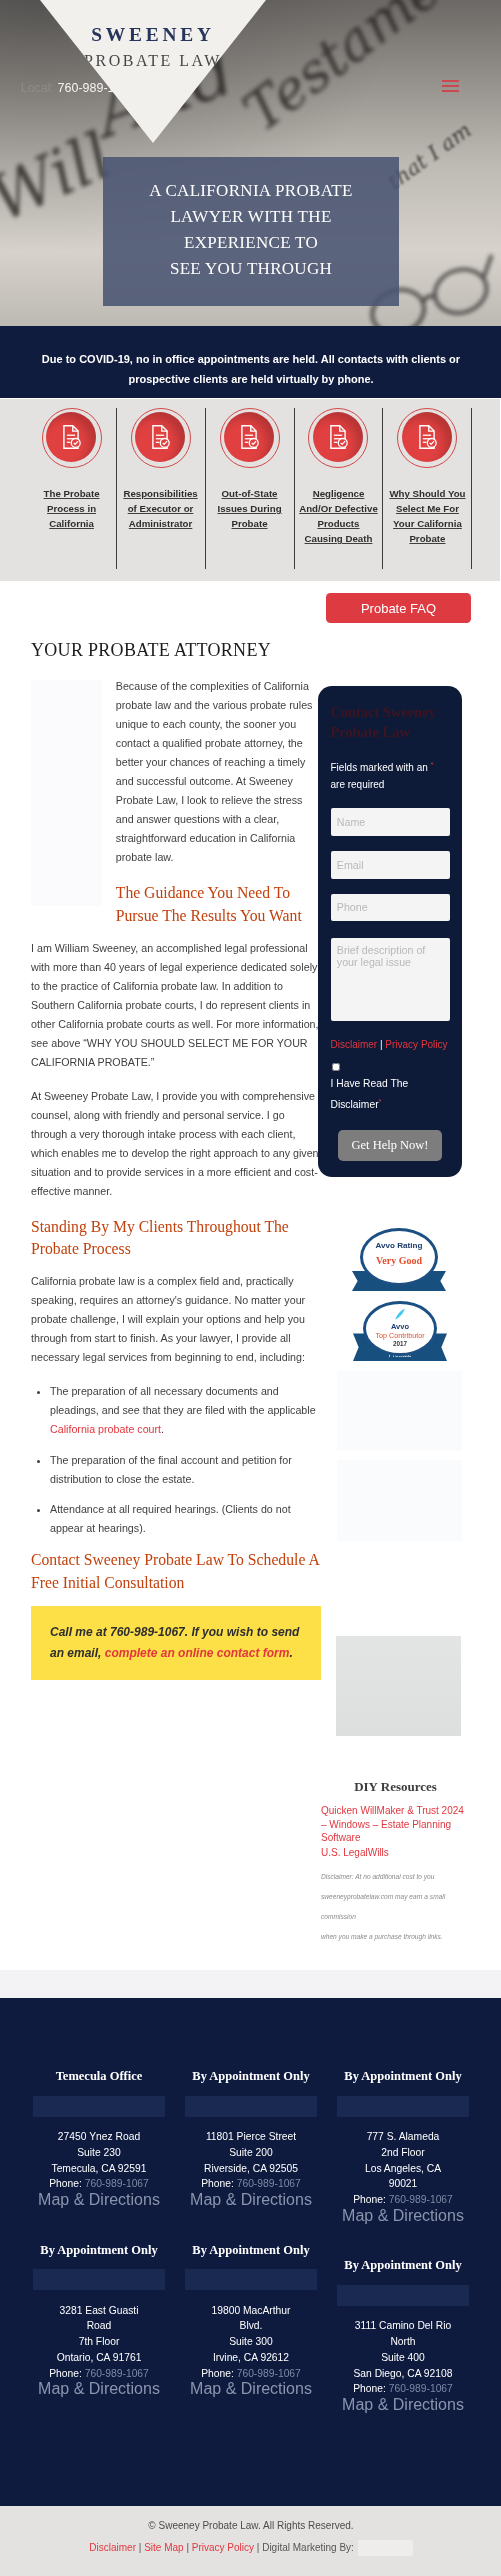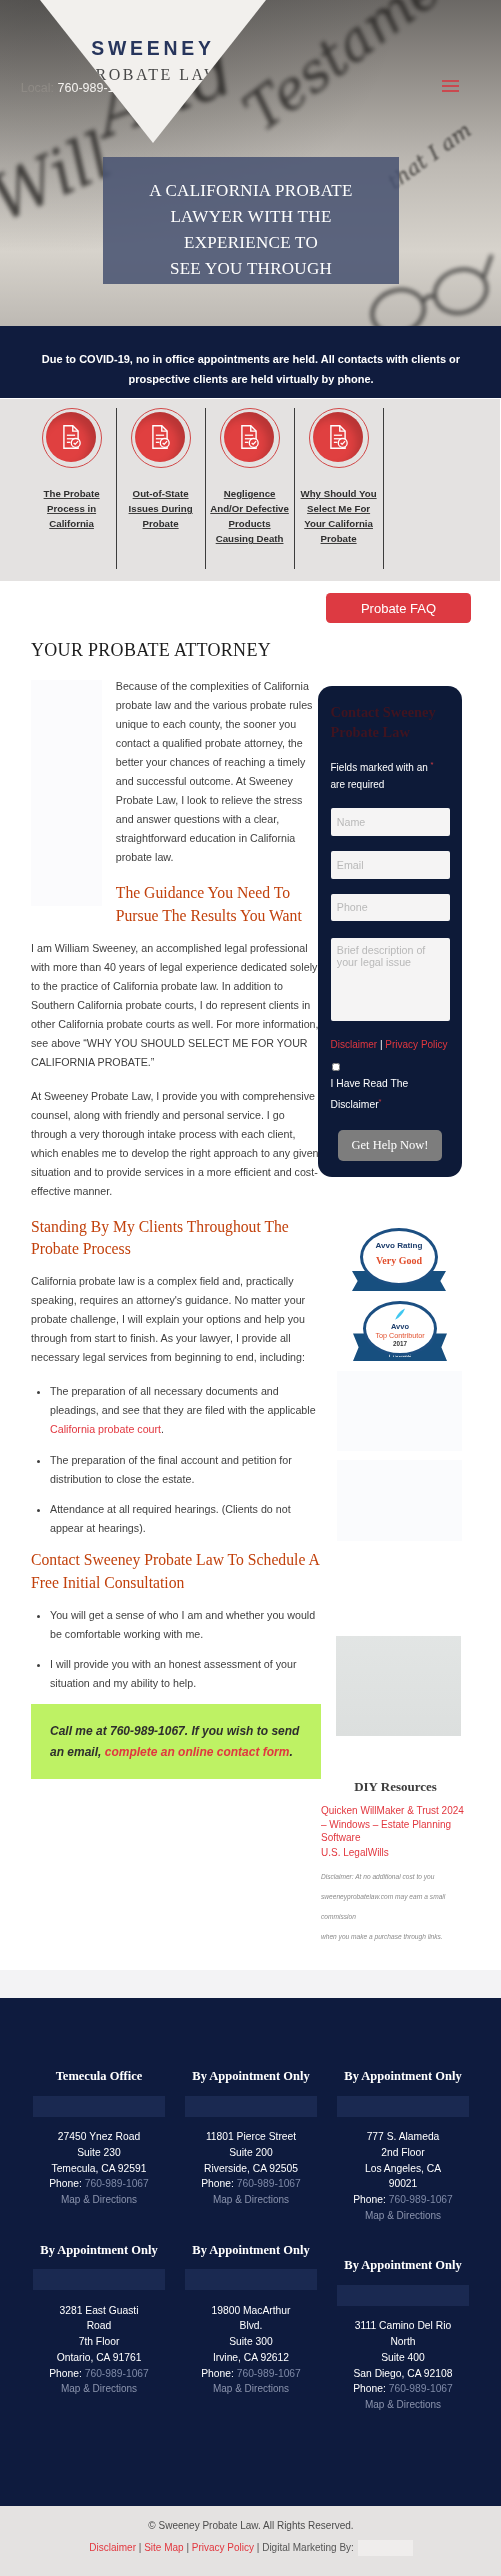--- a/index.html
+++ b/index.html
@@ -11,28 +11,28 @@
         background:linear-gradient(180deg,#6b6865 0px,#8f8b86 69px,#bdb9b3 163px,#d7d3cc 251px,#bdb9b3 326px);}
   .hero::after{content:"";position:absolute;inset:0;background:radial-gradient(ellipse at 8% 0%,rgba(40,40,40,.35),transparent 55%);}
   .bg-word{position:absolute;font-family:"DejaVu Serif","Liberation Serif",serif;font-style:italic;color:#23211f;filter:blur(1.9px);opacity:.8;white-space:nowrap;}
   .bg-will{left:-11.3px;top:141px;font-size:63px;transform:rotate(-24deg);}
   .bg-and{left:94px;top:50px;font-size:70px;transform:rotate(-20deg);}
   .bg-testament{left:232px;top:94px;font-size:54px;transform:rotate(-37deg);transform-origin:left top;}
   .bg-thatiam{left:381px;top:144px;font-size:21px;transform:rotate(-36deg);filter:blur(1.3px);}
   .bg-glasses{position:absolute;left:357px;top:251px;width:144px;height:88px;filter:blur(1.9px);opacity:.7;}
   .logo-flag{position:absolute;left:40px;top:0;width:226px;height:143px;background:#f2f0ed;
              clip-path:polygon(0 0,100% 0,50% 100%);text-align:center;z-index:3;}
-  .logo-1{margin-top:37px;font-family:Liberation Sans, sans-serif;font-size:19.4px;letter-spacing:3.8px;color:#27355c;font-weight:600;}
+  .logo-1{margin-top:24px;font-family:Liberation Serif, serif;font-size:19.4px;letter-spacing:3.8px;color:#27355c;font-weight:600;}
   .logo-2{margin-top:6.3px;font-family:"Liberation Serif",serif;font-size:16px;letter-spacing:2.5px;color:#474747;font-weight:500;}
   .phone-line{position:absolute;left:20.7px;top:81px;font-size:12.5px;z-index:2;}
   .phone-line .lbl{color:#8f8b86;}
   .phone-line a{color:#f4f2ef;text-decoration:none;}
   .hamburger{position:absolute;left:442px;top:80px;width:17px;cursor:pointer;z-index:4;}
   .hamburger span{display:block;height:1.9px;background:#c9494f;margin-bottom:3.1px;}
-  .hero-box{position:absolute;left:103px;top:157px;width:296px;height:127px;background:rgba(74,84,114,.88);z-index:2;}
+  .hero-box{position:absolute;left:103px;top:157px;width:296px;height:149px;background:rgba(74,84,114,.88);z-index:2;}
   .hero-box .hero-title{margin-top:21px;text-align:center;font-family:"Liberation Serif",serif;font-size:17px;line-height:26px;
              color:#fff;letter-spacing:0.3px;white-space:pre-line;}
 
   
   .covid{position:absolute;top:326px;left:0;width:502px;height:72px;background:#101c3e;box-sizing:border-box;
          padding:22.6px 22px 0;text-align:center;color:#fff;font-weight:bold;font-size:11px;line-height:20px;}
 
   
   .cards{position:absolute;top:399px;left:0;width:500px;height:182px;background:#e4e2e1;box-sizing:border-box;padding:8.8px 27.6px 0;text-decoration:underline;}
   .cards-row{display:flex;}
@@ -48,21 +48,21 @@
   h1.page-title{margin:48px 0 0;font-family:"Liberation Serif",serif;font-weight:400;font-size:18px;color:#1c1c1c;letter-spacing:0.3px;}
   .faq-btn{position:absolute;left:326px;top:1.3px;width:145px;height:30px;background:#dd3a42;border-radius:4.4px;
            display:flex;align-items:center;justify-content:center;color:#fff;font-size:13px;text-decoration:none;}
   .attorney-photo{float:left;width:71px;height:226px;background:#fbfbfd;margin:2.5px 13.8px 5px 0;}
   .left-col p{font-size:10.7px;line-height:19px;margin:0 0 15px;}
   .intro-wrap{margin-top:16.3px;}
   h2.sec{font-family:"Liberation Serif",serif;font-weight:400;font-size:15.7px;line-height:22.6px;color:#c2410c;margin:3.8px 0 11.3px;}
   .left-col ul{margin:0 0 6.3px;padding-left:19px;}
   .left-col li{font-size:10.7px;line-height:19px;margin-bottom:11.3px;color:#3f3f3f;}
   a.red-link{color:#e2373f;text-decoration:none;}
-  .callout{background:#bef264;box-sizing:border-box;padding:16.3px 19px;margin-top:10px;
+  .callout{background:#fde047;box-sizing:border-box;padding:16.3px 19px;margin-top:10px;
            font-size:12px;font-weight:bold;font-style:italic;line-height:21px;color:#2e2e2e;}
   .callout a{color:#e2373f;text-decoration:none;}
 
   
   .form-box{position:absolute;left:318px;top:94px;width:144px;box-sizing:border-box;background:#0d1a38;border-radius:14px;padding:16.3px 12.5px 16.3px;}
   .form-title{font-family:"Liberation Serif",serif;font-weight:bold;font-size:14.4px;line-height:20px;color:#3f1420;}
   .req-note{margin-top:13.8px;color:#fff;font-size:10px;line-height:17px;}
   .req-star{color:#d03a42;vertical-align:super;font-size:7.5px;}
   .form-box input[type=text]{display:block;width:100%;box-sizing:border-box;height:27.6px;margin-top:15px;border:none;border-radius:1.9px;
         background:#f5f4f4;padding:0 6.3px;font-size:10.7px;font-family:"Liberation Sans",sans-serif;color:#444;}
@@ -105,21 +105,21 @@
   .prefooter{position:absolute;top:1970px;left:0;width:502px;height:27.6px;background:#f3f3f5;}
   footer{position:absolute;top:1998px;left:0;width:502px;height:508px;background:#0e1b3e;box-sizing:border-box;padding:70px 33px 0;}
   .foot-cols{display:flex;gap:20px;}
   .foot-col{width:135px;text-align:center;}
   .office{margin-bottom:34px;}
   .office-h{font-family:"Liberation Serif",serif;font-weight:bold;font-size:12.5px;line-height:17.6px;color:#fff;}
   .map-ph{height:21px;background:#1a2951;margin:10px 0 12.5px;}
   .office-addr{color:#fff;font-size:10.3px;line-height:15.7px;white-space:pre-line;}
   .office-phone{color:#fff;font-size:10.3px;line-height:15.7px;}
   .office-phone a{color:#7e89a6;text-decoration:none;}
-  .office-map a{color:#8b94ad;font-size:10px;line-height:15.7px;text-decoration:none;margin-top:9px;}
+  .office-map a{color:#8b94ad;font-size:16px;line-height:15.7px;text-decoration:none;margin-top:9px;}
 
   .bottombar{position:absolute;top:2506px;left:0;width:502px;height:70px;background:#e4e2e1;text-align:center;box-sizing:border-box;padding-top:13.8px;}
   .copyright{font-size:10px;color:#4c4c4c;}
   .bottom-links{margin-top:8.8px;font-size:10px;color:#555;}
   .bottom-links a{color:#e2373f;text-decoration:none;}
   .marketing-logo{display:inline-block;width:55px;height:16.3px;background:#efedec;vertical-align:middle;margin-left:3.8px;}
 </style>
 </head>
 <body>
 
@@ -173,20 +173,34 @@
                 <path d="M8 3 h15 l9 9 v29 h-24 z" fill="none" stroke="#fff" stroke-width="2.4"></path>
                 <path d="M23 3 v9 h9" fill="none" stroke="#fff" stroke-width="2.4"></path>
                 <line x1="13" y1="19" x2="27" y2="19" stroke="#fff" stroke-width="2.2"></line>
                 <line x1="13" y1="25" x2="27" y2="25" stroke="#fff" stroke-width="2.2"></line>
                 <line x1="13" y1="31" x2="19" y2="31" stroke="#fff" stroke-width="2.2"></line>
                 <circle cx="28" cy="32" r="7.5" fill="#e04040" stroke="#fff" stroke-width="2.2"></circle>
                 <path d="M24.5 32 l2.5 2.5 l5 -5.5" fill="none" stroke="#fff" stroke-width="2.2"></path>
               </svg>
         </span></span>
         <span class="label">The Probate Process in California</span>
+      </a>
+      <a href="#" class="card">
+        <span class="ring"><span class="circle">
+          <svg width="24" height="26" viewBox="0 0 40 44">
+                <path d="M8 3 h15 l9 9 v29 h-24 z" fill="none" stroke="#fff" stroke-width="2.4"></path>
+                <path d="M23 3 v9 h9" fill="none" stroke="#fff" stroke-width="2.4"></path>
+                <line x1="13" y1="19" x2="27" y2="19" stroke="#fff" stroke-width="2.2"></line>
+                <line x1="13" y1="25" x2="27" y2="25" stroke="#fff" stroke-width="2.2"></line>
+                <line x1="13" y1="31" x2="19" y2="31" stroke="#fff" stroke-width="2.2"></line>
+                <circle cx="28" cy="32" r="7.5" fill="#e04040" stroke="#fff" stroke-width="2.2"></circle>
+                <path d="M24.5 32 l2.5 2.5 l5 -5.5" fill="none" stroke="#fff" stroke-width="2.2"></path>
+              </svg>
+        </span></span>
+        <span class="label">Responsibilities of Executor or Administrator</span>
       </a>
       <a href="#" class="card">
         <span class="ring"><span class="circle">
           <svg width="24" height="26" viewBox="0 0 40 44">
                 <path d="M8 3 h15 l9 9 v29 h-24 z" fill="none" stroke="#fff" stroke-width="2.4"></path>
                 <path d="M23 3 v9 h9" fill="none" stroke="#fff" stroke-width="2.4"></path>
                 <line x1="13" y1="19" x2="27" y2="19" stroke="#fff" stroke-width="2.2"></line>
                 <line x1="13" y1="25" x2="27" y2="25" stroke="#fff" stroke-width="2.2"></line>
                 <line x1="13" y1="31" x2="19" y2="31" stroke="#fff" stroke-width="2.2"></line>
                 <circle cx="28" cy="32" r="7.5" fill="#e04040" stroke="#fff" stroke-width="2.2"></circle>
@@ -245,24 +259,20 @@
       <h2 class="sec">Standing By My Clients Throughout The Probate Process</h2>
       <p>California probate law is a complex field and, practically speaking, requires an attorney's guidance. No matter your probate challenge, I will explain your options and help you through from start to finish. As your lawyer, I provide all necessary legal services from beginning to end, including:</p>
 
       <ul>
         <li><span>The preparation of all necessary documents and pleadings, and see that they are filed with the applicable </span><a href="#" class="red-link">California probate court</a><span>.</span></li>
         <li>The preparation of the final account and petition for distribution to close the estate.</li>
         <li>Attendance at all required hearings. (Clients do not appear at hearings).</li>
       </ul>
 
       <h2 class="sec">Contact Sweeney Probate Law To Schedule A Free Initial Consultation</h2>
-      <ul>
-        <li>You will get a sense of who I am and whether you would be comfortable working with me.</li>
-        <li>I will provide you with an honest assessment of your situation and my ability to help.</li>
-      </ul>
 
       <div class="callout">
         <span>Call me at 760-989-1067. If you wish to send an email, </span><a href="#">complete an online contact form</a><span>.</span>
       </div>
     </div>
 
     <aside>
       <div class="form-box">
         <div class="form-title">Contact Sweeney Probate Law</div>
         <div class="req-note">

